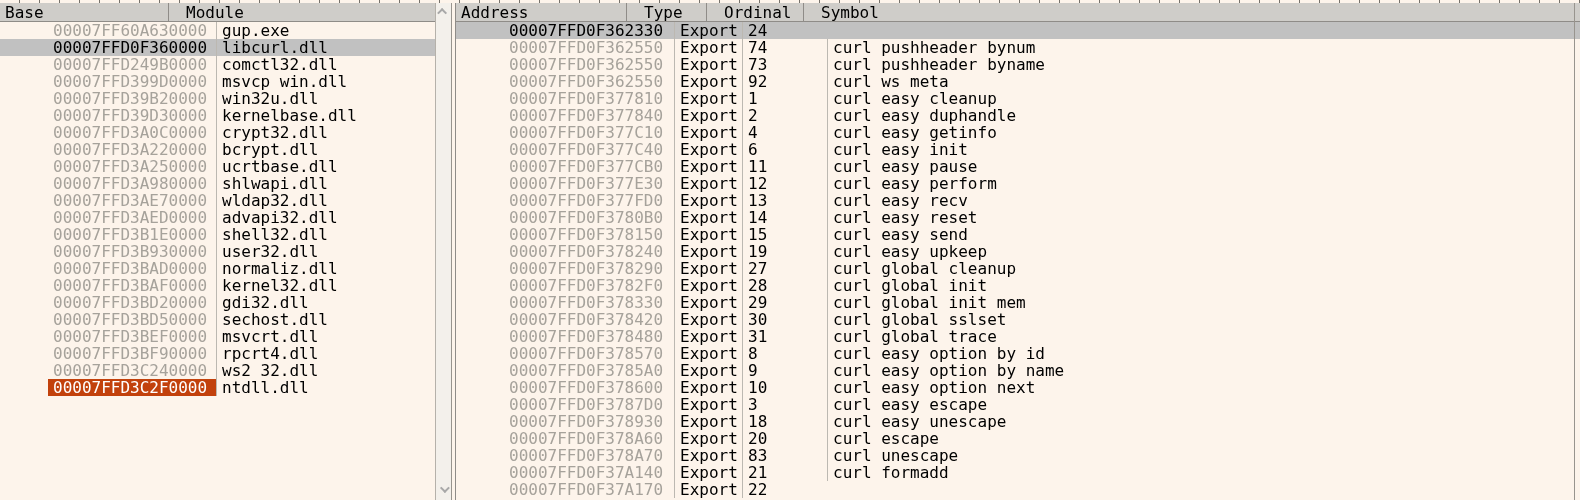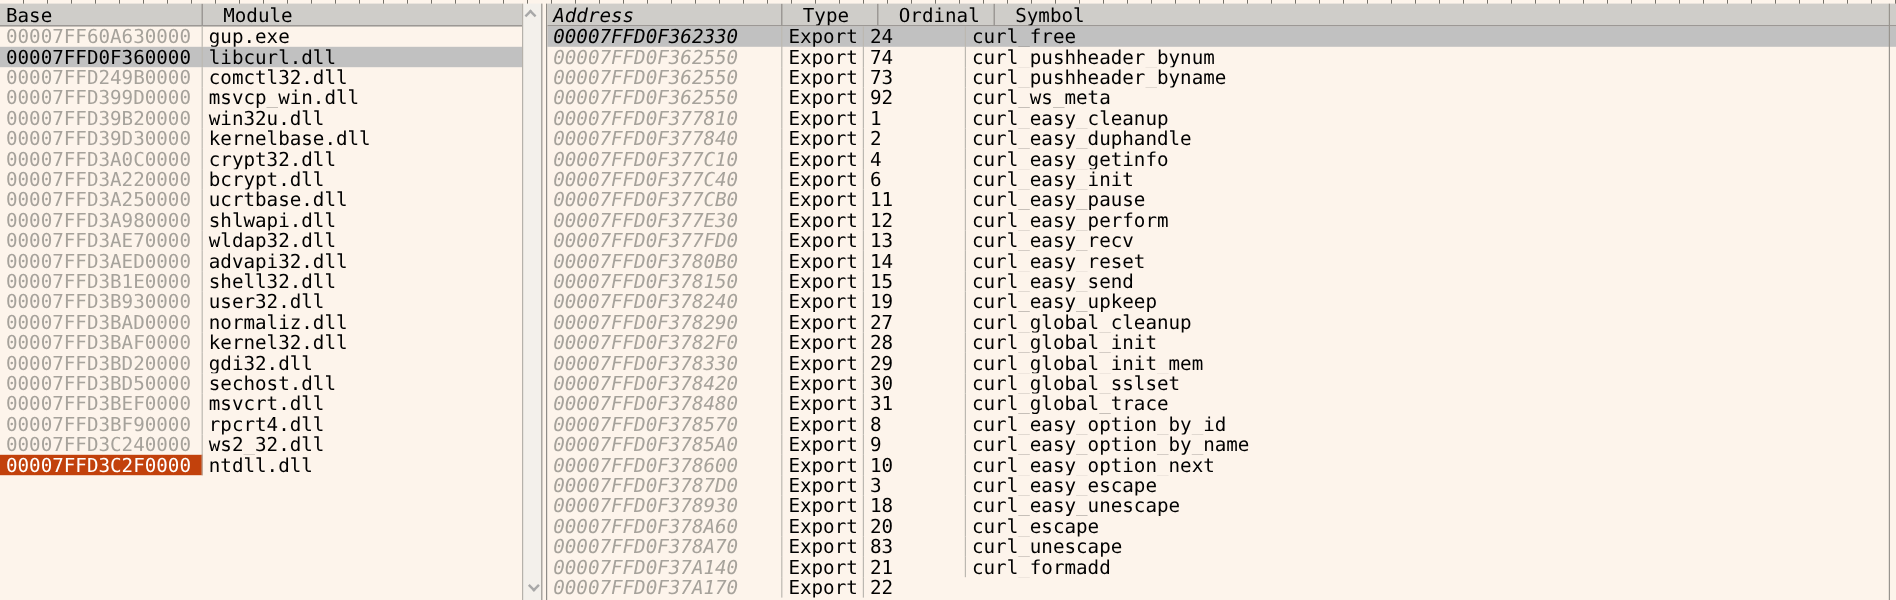--- a/index.html
+++ b/index.html
@@ -19,29 +19,29 @@
   .symbols-panel { left:456px; right:0; }
   .thead {
     display:flex; height:22px; padding-top:3px;
     background:#cfcdc9; border-bottom:1px solid #8f8c88;gap:12px;
   }
   .th {
     height:100%; padding-left:5px; white-space:nowrap; overflow:hidden;
     border-right:1px solid #8f8c88; display:flex; align-items:center;
   }
   .th:last-child { border-right:none; }
-  .row { display:flex; height:17px; white-space:nowrap; }
+  .row { display:flex; height:17px; white-space:nowrap;padding-left:48px; }
   .cell {
     height:17px; padding-left:5px; overflow:hidden;
     border-right:1px solid #bcb8b1;
   }
   .cell:last-child { border-right:none; }
   .c-base  { width:169px; }
   .c-module{ flex:1; }
-  .c-addr  { width:196px;font-style:italic; }
+  .c-addr  { width:171px; }
   .c-type  { width:68px; }
   .c-ord   { width:85px; }
   .c-sym   { flex:1; }
   .addr { color:#a6a29b; }
   .row.selected { background:#c1c1c1;align-items:center; }
   .row.selected .addr { color:#000; }
   .cell.black { background:#c2410c; color:#fff; }
   .v-scrollbar {
     position:absolute; top:0; bottom:0; left:435px; width:17px; z-index:10;
     background:#f3f0eb; border-left:1px solid #b5b1aa; border-right:1px solid #98948e;
@@ -206,21 +206,20 @@
       <div class="th c-type">Type</div>
       <div class="th c-ord">Ordinal</div>
       <div class="th c-sym">Symbol</div>
     </div>
     <div class="tbody">
 
         <div class="row selected">
           <div class="cell c-addr addr">00007FFD0F362330</div>
           <div class="cell c-type">Export</div>
           <div class="cell c-ord">24</div>
-          <div class="cell c-sym">curl_free</div>
         </div>
 
         <div class="row">
           <div class="cell c-addr addr">00007FFD0F362550</div>
           <div class="cell c-type">Export</div>
           <div class="cell c-ord">74</div>
           <div class="cell c-sym">curl_pushheader_bynum</div>
         </div>
 
         <div class="row">

